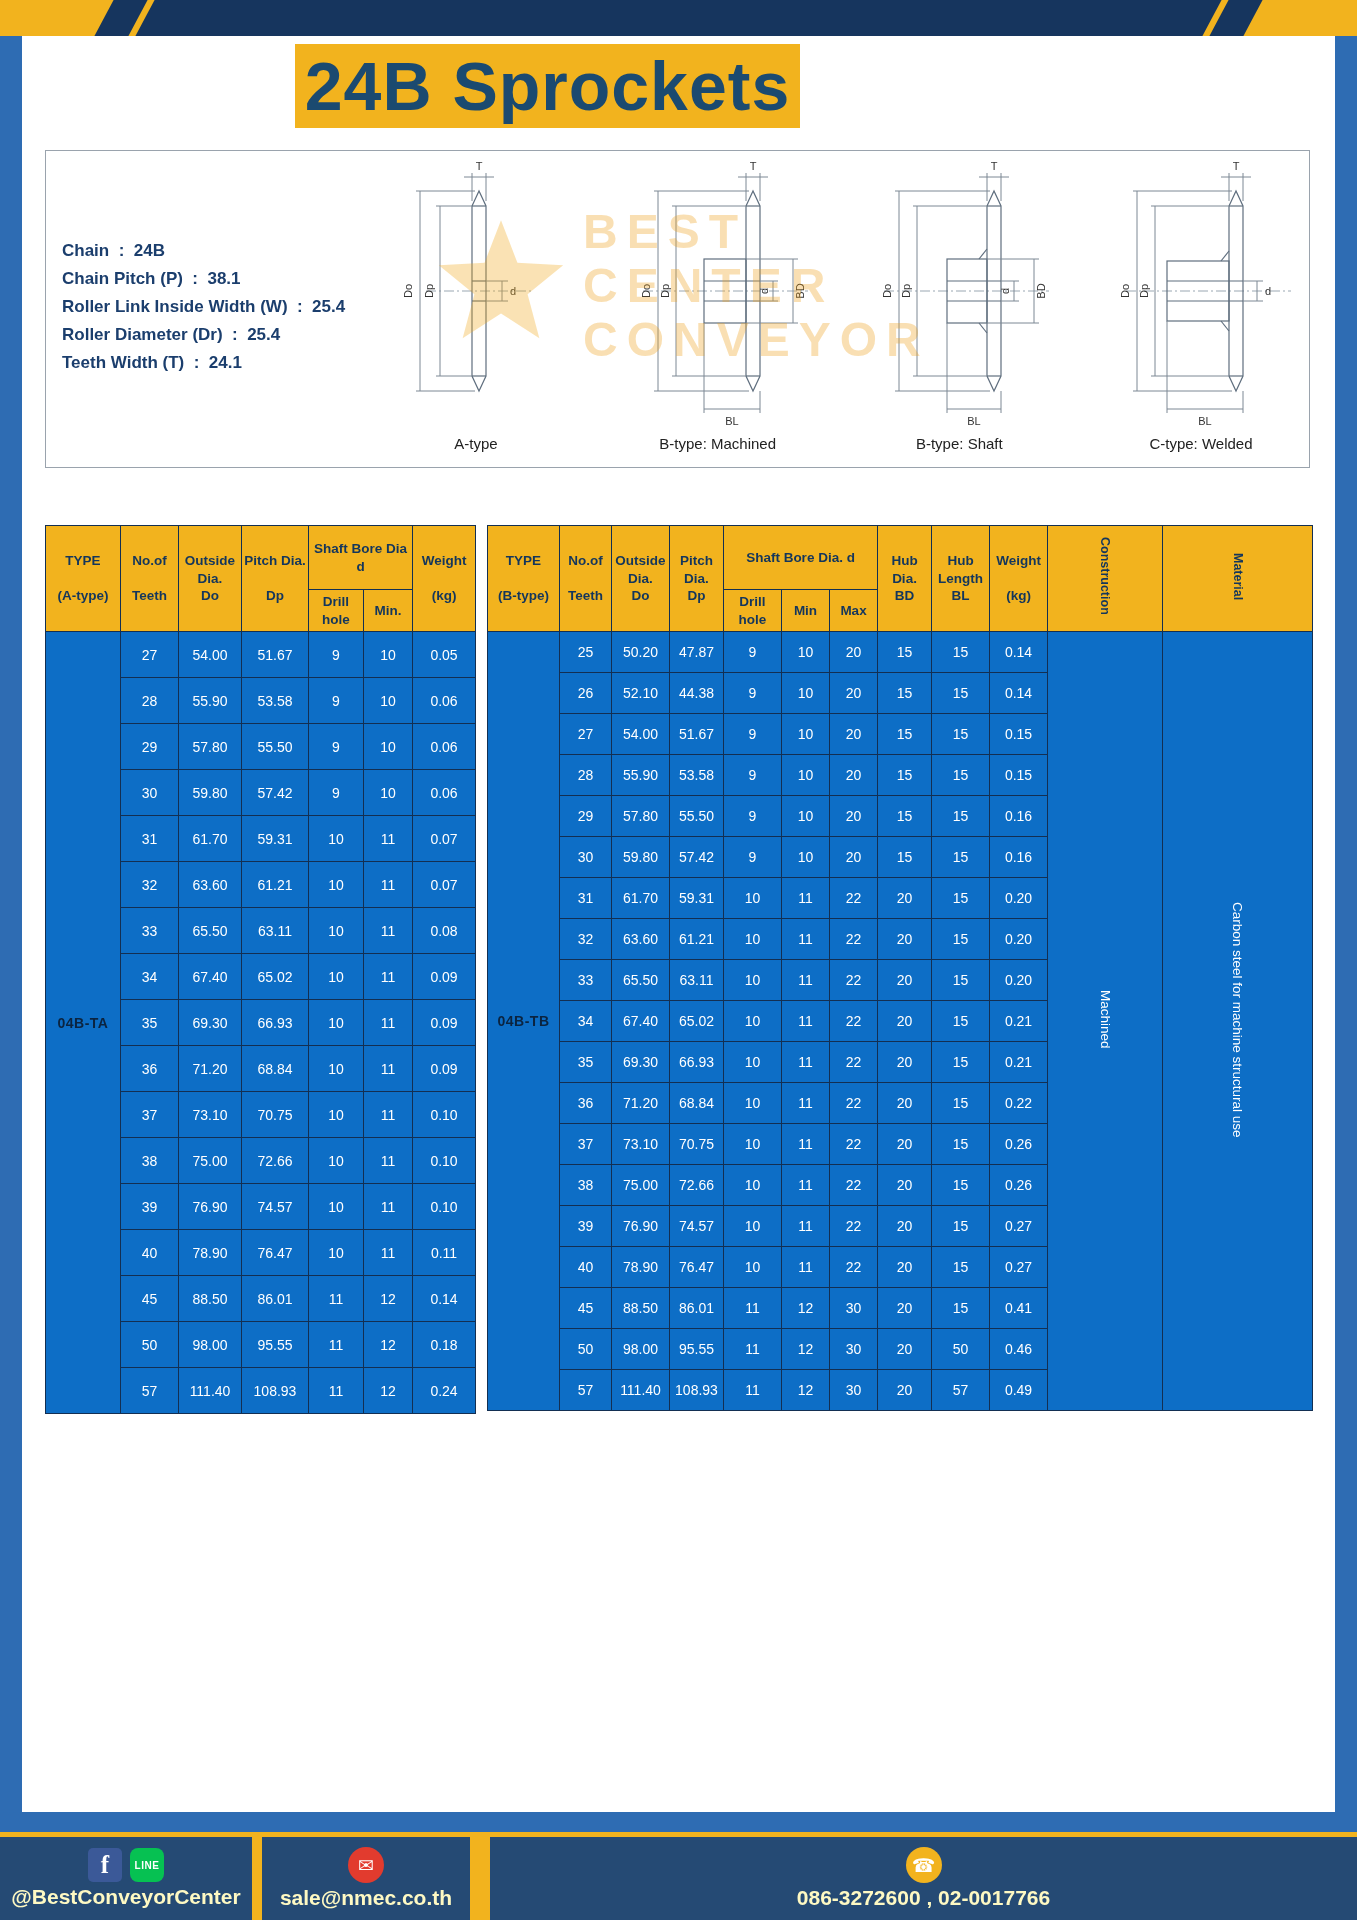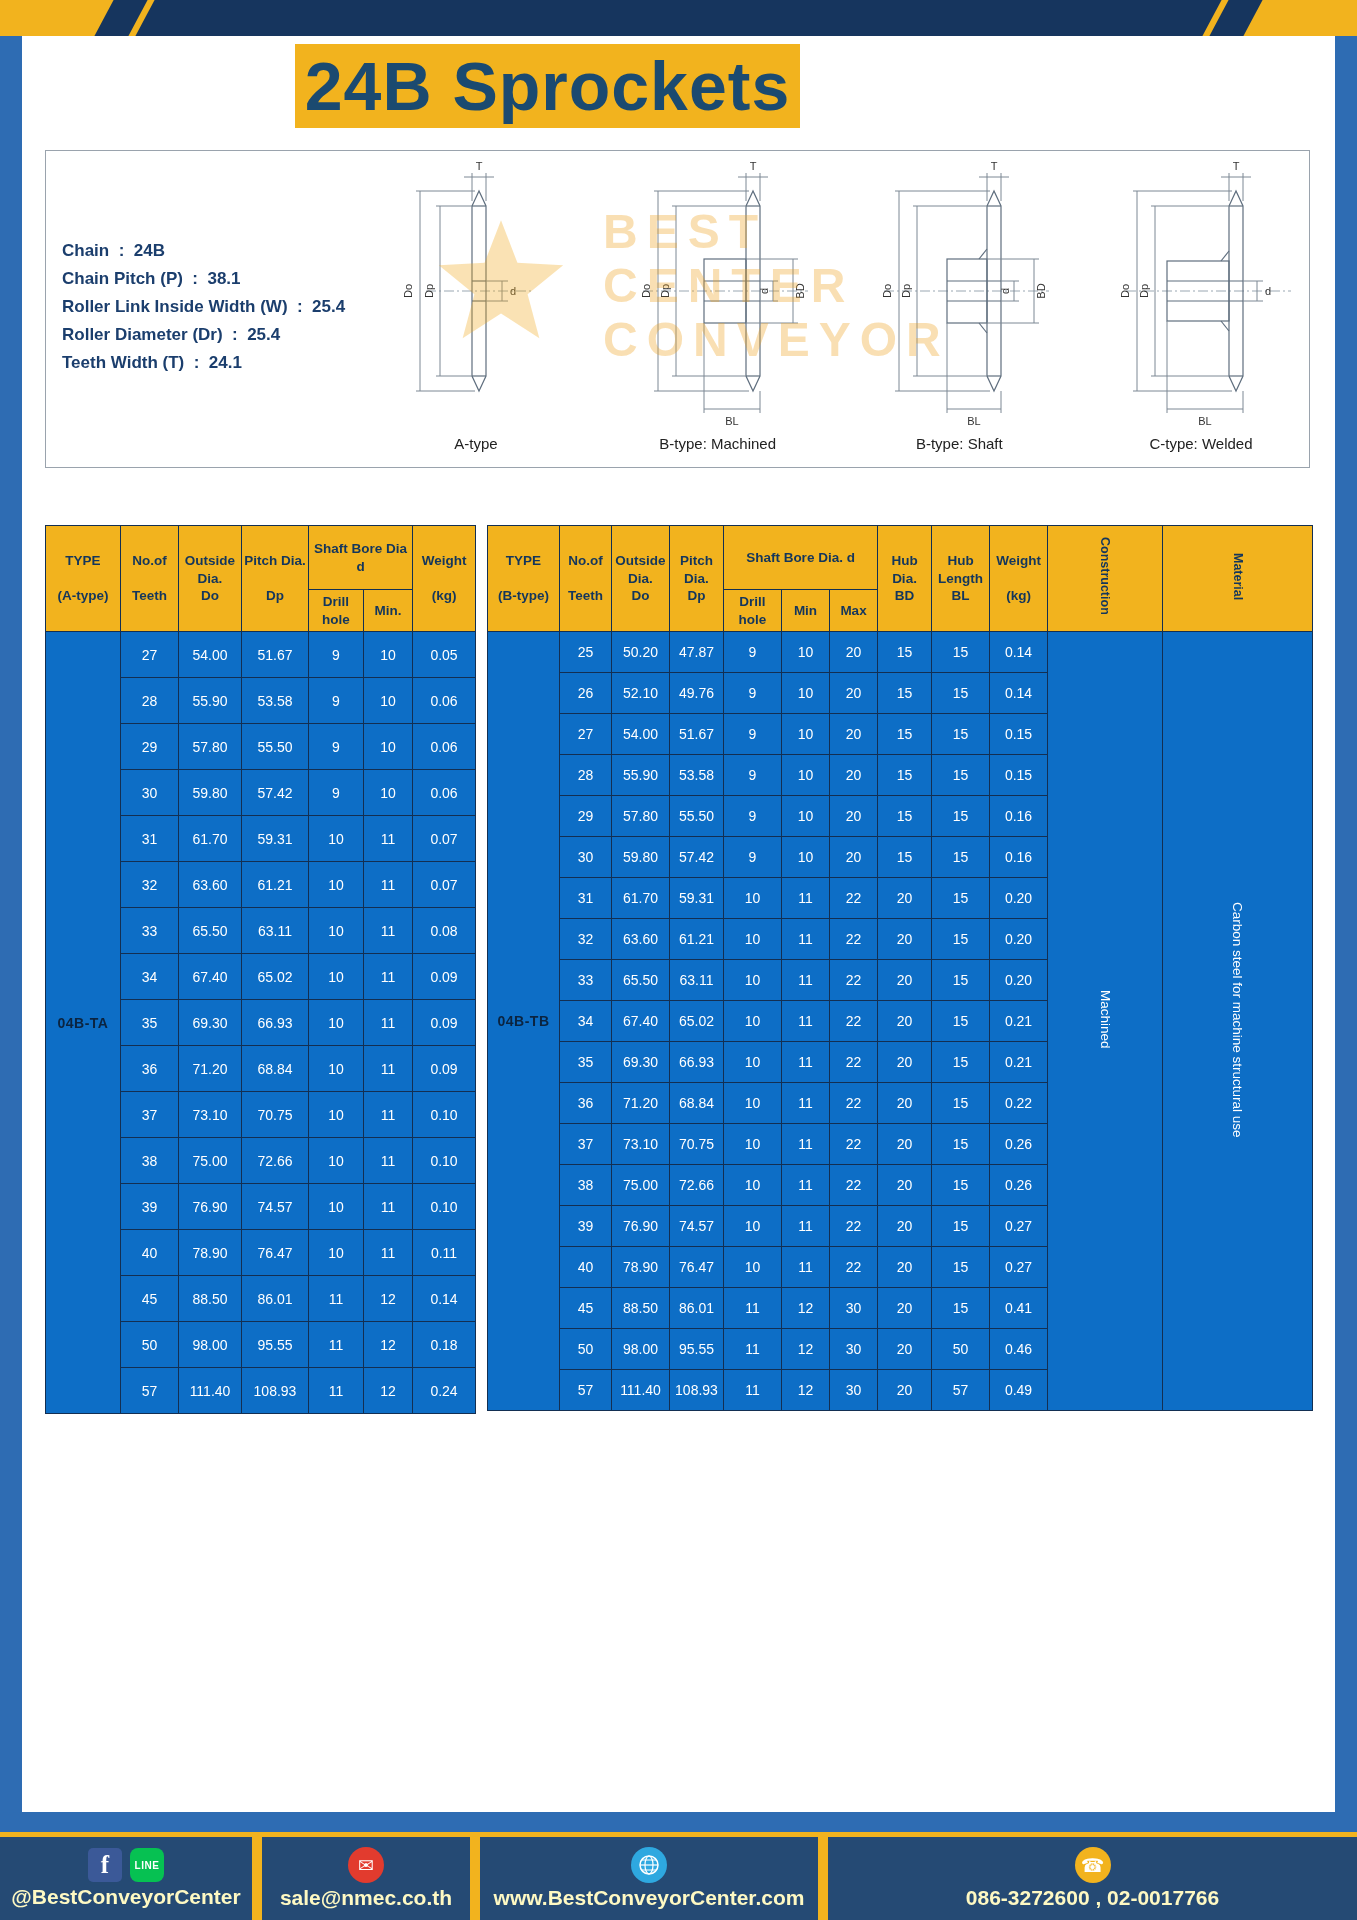--- a/index.html
+++ b/index.html
@@ -29,21 +29,21 @@
 
   .diagrams { position:absolute; left:330px; top:10px; right:8px; display:flex; justify-content:space-between; z-index:1; }
   figure { margin:0; text-align:center; }
   figcaption { font-size:15px; color:#222; margin-top:0px; }
 
   .dg line, .dg polygon, .dg rect { stroke:#5f6e7e; fill:none; stroke-width:1.2; }
   .dg .dim { stroke:#7c8894; stroke-width:1; }
   .dg .cl { stroke:#9aa7b2; stroke-width:1; stroke-dasharray:10 3 2 3; }
   .dg text { fill:#333; font-size:11px; font-family:"Liberation Sans",sans-serif; stroke:none; }
 
-  .watermark { position:absolute; left:385px; top:52px; display:flex; align-items:center; gap:32px; opacity:.32; pointer-events:none; z-index:2; }
+  .watermark { position:absolute; left:385px; top:52px; display:flex; align-items:center; gap:12px; opacity:.32; pointer-events:none; z-index:2; }
   .wm-text div { font-size:48px; font-weight:bold; color:#ef9f16; letter-spacing:9px; line-height:54px; white-space:nowrap; }
 
   
   .tables { position:absolute; left:23px; top:489px; width:1267px; }
   table { border-collapse:collapse; table-layout:fixed; }
   #table-a { position:absolute; left:0; top:0; width:430px; }
   #table-b { position:absolute; left:442px; top:0; width:825px; }
   th, td { border:1px solid #132f52; text-align:center; vertical-align:middle; padding:0; overflow:hidden; }
   thead th { background:#f2b31e; color:#14365c; font-size:13.5px; font-weight:bold; white-space:pre-line; line-height:1.3; padding:3px 1px; }
   #table-a thead tr:first-child th { height:64px; }
@@ -489,21 +489,21 @@
             <td>20</td>
             <td>15</td>
             <td>15</td>
             <td>0.14</td>
             <td rowspan="19" class="vcell"><span class="vtext">Machined</span></td>
             <td rowspan="19" class="vcell"><span class="vtext">Carbon steel for machine structural use</span></td>
           </tr>
           <tr>
             <td>26</td>
             <td>52.10</td>
-            <td>49.76</td>
+            <td>44.38</td>
             <td>9</td>
             <td>10</td>
             <td>20</td>
             <td>15</td>
             <td>15</td>
             <td>0.14</td>
           </tr>
           <tr>
             <td>27</td>
             <td>54.00</td>
@@ -703,30 +703,18 @@
       <span class="icon line">LINE</span>
     </div>
     <div class="f-label">@BestConveyorCenter</div>
   </div>
   <div class="f-sep"></div>
   <div class="f-item" id="f2">
     <span class="icon round mail">✉</span>
     <div class="f-label">sale@nmec.co.th</div>
   </div>
   <div class="f-sep"></div>
-  <div class="f-item" id="f3">
-    <span class="icon round globe">
-      <svg width="22" height="22" viewBox="0 0 22 22">
-        <circle cx="11" cy="11" r="9" fill="none" stroke="#fff" stroke-width="1.5"></circle>
-        <ellipse cx="11" cy="11" rx="4" ry="9" fill="none" stroke="#fff" stroke-width="1.2"></ellipse>
-        <line x1="2" y1="11" x2="20" y2="11" stroke="#fff" stroke-width="1.2"></line>
-        <line x1="3.5" y1="6" x2="18.5" y2="6" stroke="#fff" stroke-width="1"></line>
-        <line x1="3.5" y1="16" x2="18.5" y2="16" stroke="#fff" stroke-width="1"></line>
-      </svg>
-    </span>
-    <div class="f-label">www.BestConveyorCenter.com</div>
-  </div>
   <div class="f-sep"></div>
   <div class="f-item" id="f4">
     <span class="icon round phone">☎</span>
     <div class="f-label">086-3272600 , 02-0017766</div>
   </div>
 </footer>
 
 </body></html>

